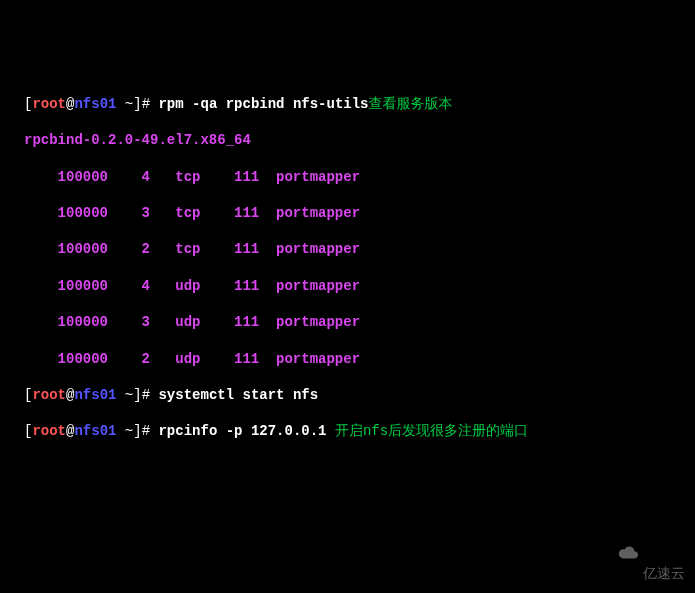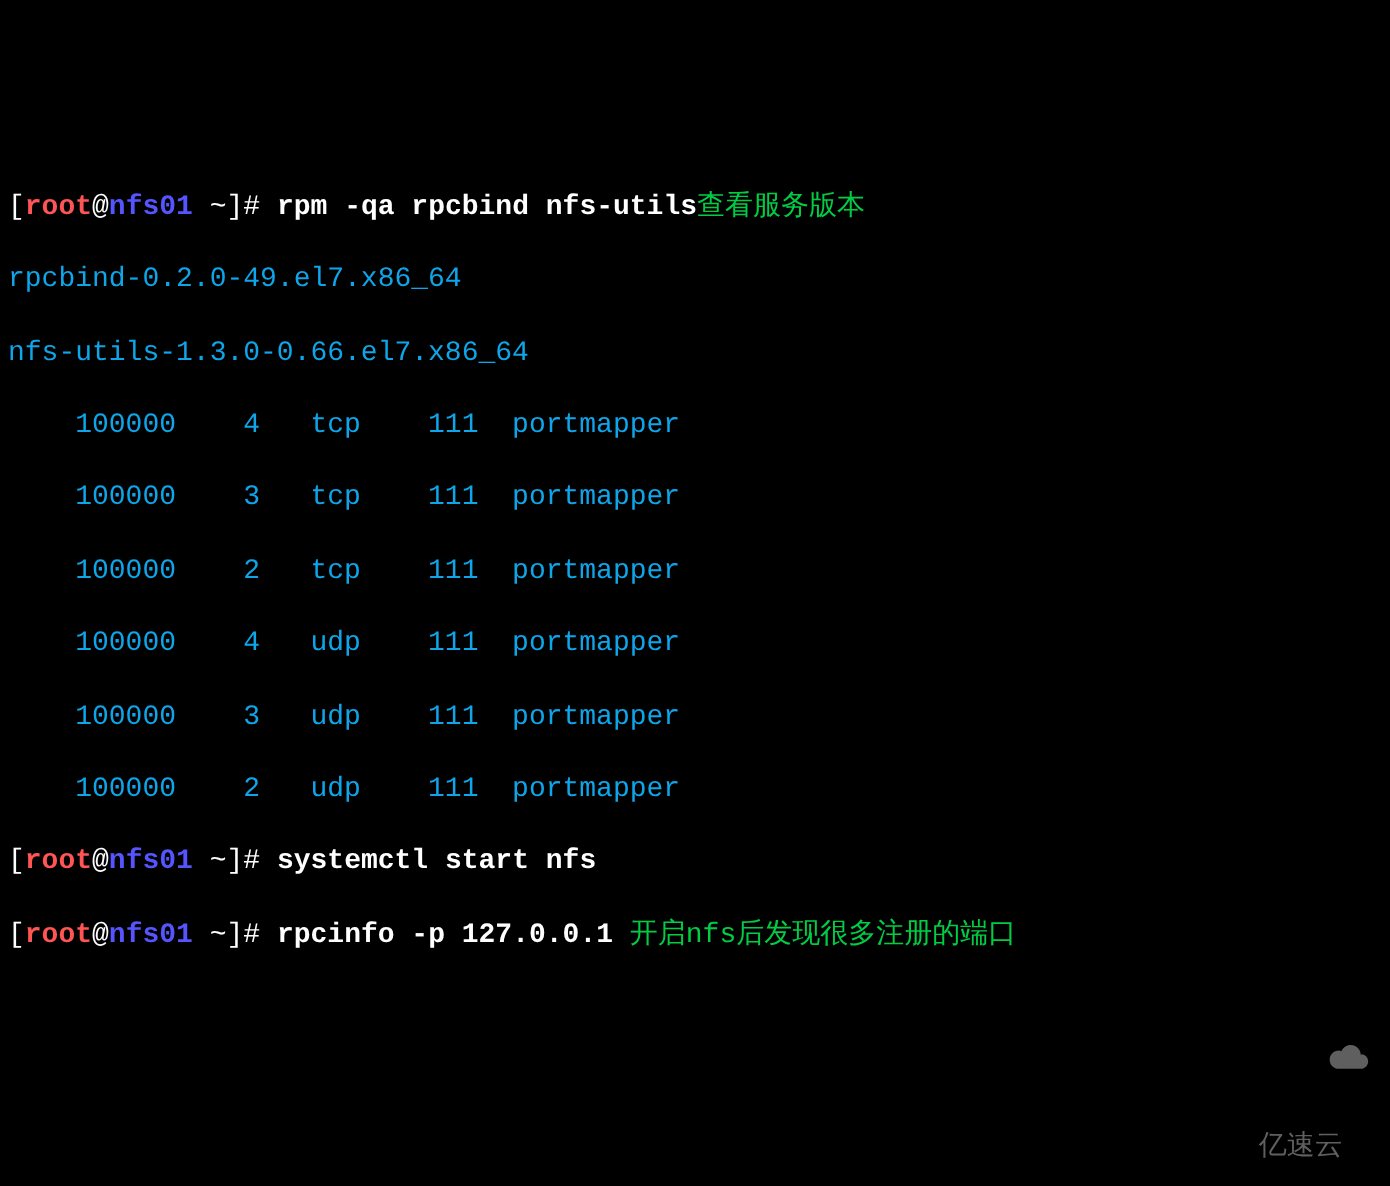--- a/index.html
+++ b/index.html
@@ -15,56 +15,55 @@
       line-height: 1.3;
       padding: 4px;
       width: 695px;
       height: 593px;
       overflow: hidden;
       position: relative;
       white-space: pre;
     }
     .line {
       display: block;
+      margin-left: 20px;
     }
     .prompt-open { color: #fff; }
     .root { color: #ff5555; font-weight: bold; }
     .at { color: #fff; }
     .host { color: #5555ff; font-weight: bold; }
     .path { color: #fff; }
     .prompt-close { color: #fff; }
     .cmd { color: #fff; font-weight: bold; }
-    .output { color: #0ea5e9; font-weight: normal; }
+    .output { color: #d946ef; font-weight: bold; }
     .annotation { color: #00cc44; font-weight: normal; }
     .watermark {
       position: absolute;
       bottom: 10px;
       right: 10px;
       color: #888;
       font-size: 14px;
       display: flex;
-      align-items: flex-start;
+      align-items: flex-end;
       gap: 4px;
       opacity: 0.7;
-      flex-direction: column;
     }
     .watermark svg {
       width: 22px;
       height: 16px;
     }
   </style>
 </head>
 <body>
 
 
 
 <div>
 <span class="line"><span class="prompt-open">[</span><span class="root">root</span><span class="at">@</span><span class="host">nfs01</span><span class="path"> ~</span><span class="prompt-close">]#</span> <span class="cmd">rpm -qa rpcbind nfs-utils</span><span class="annotation">查看服务版本</span></span>
 <span class="line output">rpcbind-0.2.0-49.el7.x86_64</span>
-<span class="line output">nfs-utils-1.3.0-0.66.el7.x86_64</span>
 <span class="line output">    100000    4   tcp    111  portmapper</span>
 <span class="line output">    100000    3   tcp    111  portmapper</span>
 <span class="line output">    100000    2   tcp    111  portmapper</span>
 <span class="line output">    100000    4   udp    111  portmapper</span>
 <span class="line output">    100000    3   udp    111  portmapper</span>
 <span class="line output">    100000    2   udp    111  portmapper</span>
 <span class="line"><span class="prompt-open">[</span><span class="root">root</span><span class="at">@</span><span class="host">nfs01</span><span class="path"> ~</span><span class="prompt-close">]#</span> <span class="cmd">systemctl start nfs</span></span>
 <span class="line"><span class="prompt-open">[</span><span class="root">root</span><span class="at">@</span><span class="host">nfs01</span><span class="path"> ~</span><span class="prompt-close">]#</span> <span class="cmd">rpcinfo -p 127.0.0.1</span> <span class="annotation">开启nfs后发现很多注册的端口</span></span>
 
 

